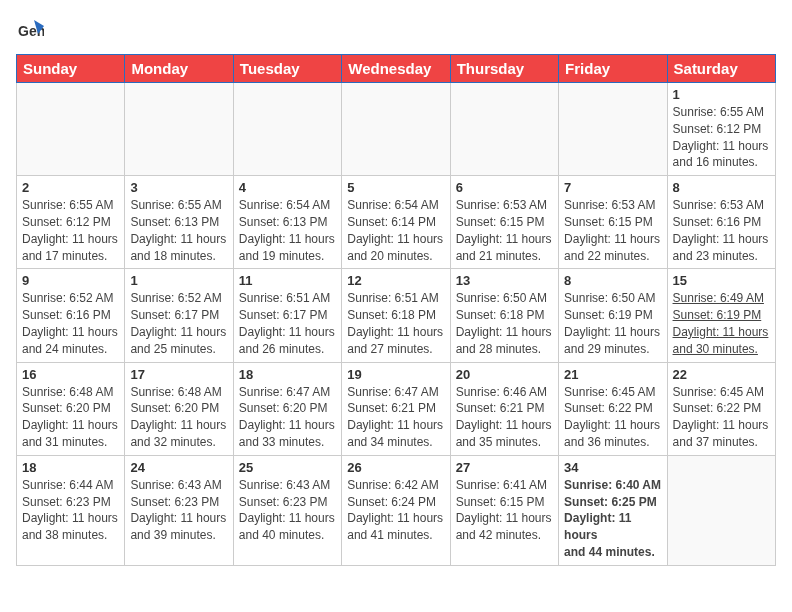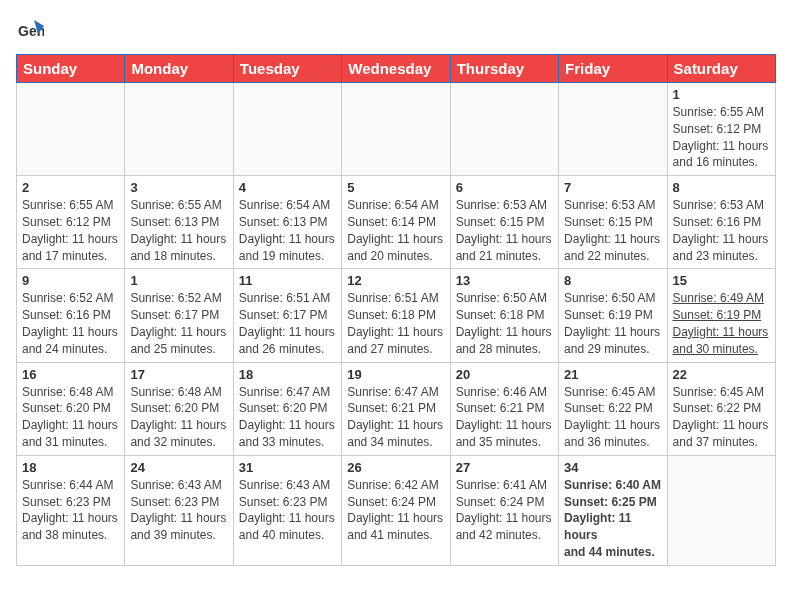--- a/index.html
+++ b/index.html
@@ -294,37 +294,37 @@
 and 38 minutes.</div>
         </td>
         <td>
           <span class="day-number">24</span>
           <div class="day-info" style="white-space: pre-wrap;">Sunrise: 6:43 AM
 Sunset: 6:23 PM
 Daylight: 11 hours
 and 39 minutes.</div>
         </td>
         <td>
-          <span class="day-number">31</span>
+          <span class="day-number">25</span>
           <div class="day-info" style="white-space: pre-wrap;">Sunrise: 6:43 AM
 Sunset: 6:23 PM
 Daylight: 11 hours
 and 40 minutes.</div>
         </td>
         <td>
           <span class="day-number">26</span>
           <div class="day-info" style="white-space: pre-wrap;">Sunrise: 6:42 AM
 Sunset: 6:24 PM
 Daylight: 11 hours
 and 41 minutes.</div>
         </td>
         <td>
           <span class="day-number">27</span>
           <div class="day-info" style="white-space: pre-wrap;">Sunrise: 6:41 AM
-Sunset: 6:24 PM
+Sunset: 6:15 PM
 Daylight: 11 hours
 and 42 minutes.</div>
         </td>
         <td>
           <span class="day-number">34</span>
           <div class="day-info" style="white-space: pre-wrap; font-weight: bold;">Sunrise: 6:40 AM
 Sunset: 6:25 PM
 Daylight: 11 hours
 and 44 minutes.</div>
         </td>

